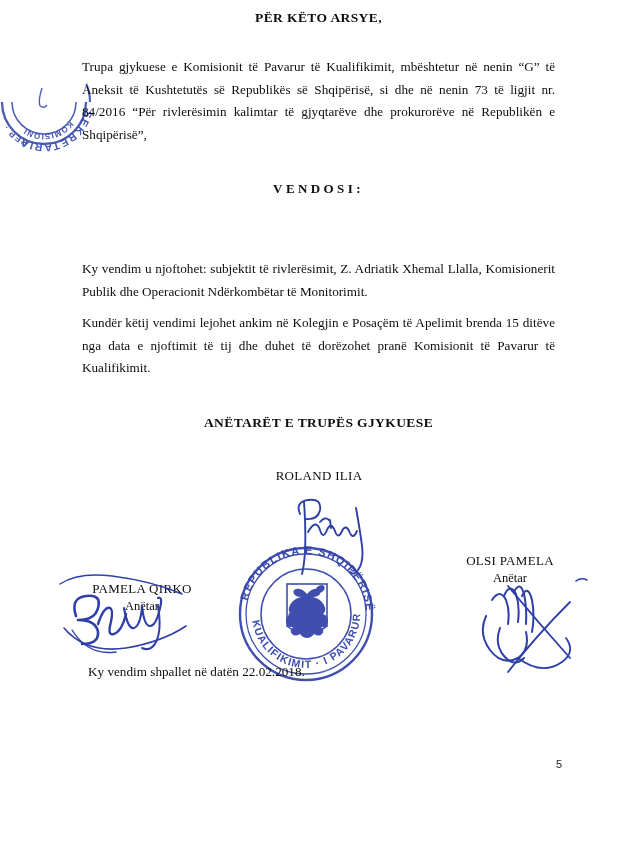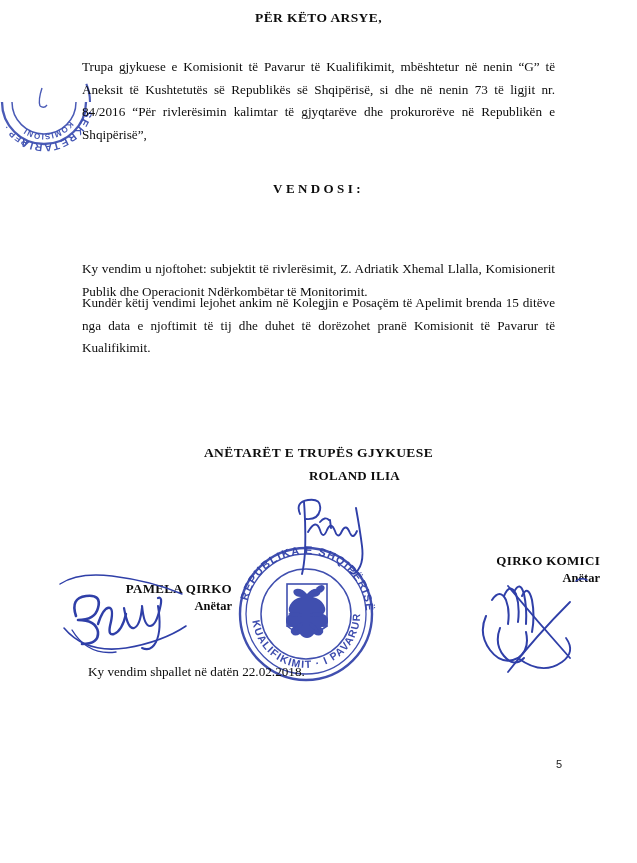--- a/index.html
+++ b/index.html
@@ -36,43 +36,42 @@
   #title-vendosi {
     top: 153px;
     font-size: 13px;
     letter-spacing: 3.4px;
     margin-top: 28px;
   }
   #title-anetaret {
     top: 415px;
     font-size: 13.5px;
     letter-spacing: 0.4px;
-    margin-top: 30px;
   }
 
   
   .para {
     position: absolute;
     left: 82px;
     width: 473px;
     text-align: justify;
     font-size: 13.2px;
     line-height: 22.5px;
     text-justify: inter-word;
   }
   #para-1 { top: 56px; }
   #para-2 { top: 200px; }
   #para-3 { top: 258px; }
-  #para-4 { top: 292px; }
+  #para-4 { top: 312px; }
 
   
   .sig-block {
     position: absolute;
-    text-align: right;
-    font-weight: bold;
+    text-align: center;
+    font-weight: normal;
   }
   .sig-name {
     font-size: 13px;
     letter-spacing: 0.3px;
     white-space: nowrap;
   }
   .sig-role {
     font-size: 12.5px;
     margin-top: 2px;
     white-space: nowrap;
@@ -188,21 +187,21 @@
         <path d="M66 38 q4 22 10 20 q6 -2 8 -20" stroke-width="2.2"></path>
         <path d="M84 36 q2 20 8 20 q6 0 10 -18 q3 -12 -2 -10" stroke-width="2.2"></path>
         <path d="M100 36 q4 24 -2 36 q-5 10 -14 6" stroke-width="2"></path>
         <path d="M6 58 q22 26 62 20 q36 -6 60 -22" stroke-width="1.6"></path>
         <path d="M14 60 q16 26 44 22" stroke-width="1.4"></path>
       </g>
     </svg>
   </div>
 
   <div class="sig-block" id="sig-right">
-    <div class="sig-name">QIRKO KOMICI</div>
+    <div class="sig-name">OLSI PAMELA</div>
     <div class="sig-role">Anëtar</div>
   </div>
 
   <div class="ink" id="signature-right">
     <svg width="125" height="115" viewBox="0 0 125 115" aria-hidden="true">
       <g stroke="#2f3fa8" fill="none" stroke-linecap="round" stroke-linejoin="round" stroke-width="2">
         <path d="M14 34 q8 -12 14 0 q4 10 2 24"></path>
         <path d="M26 30 q6 -14 12 -2 q4 12 2 28"></path>
         <path d="M36 26 q6 -12 10 2 q3 14 2 30"></path>
         <path d="M44 30 q6 -12 10 4 q3 16 0 32"></path>

